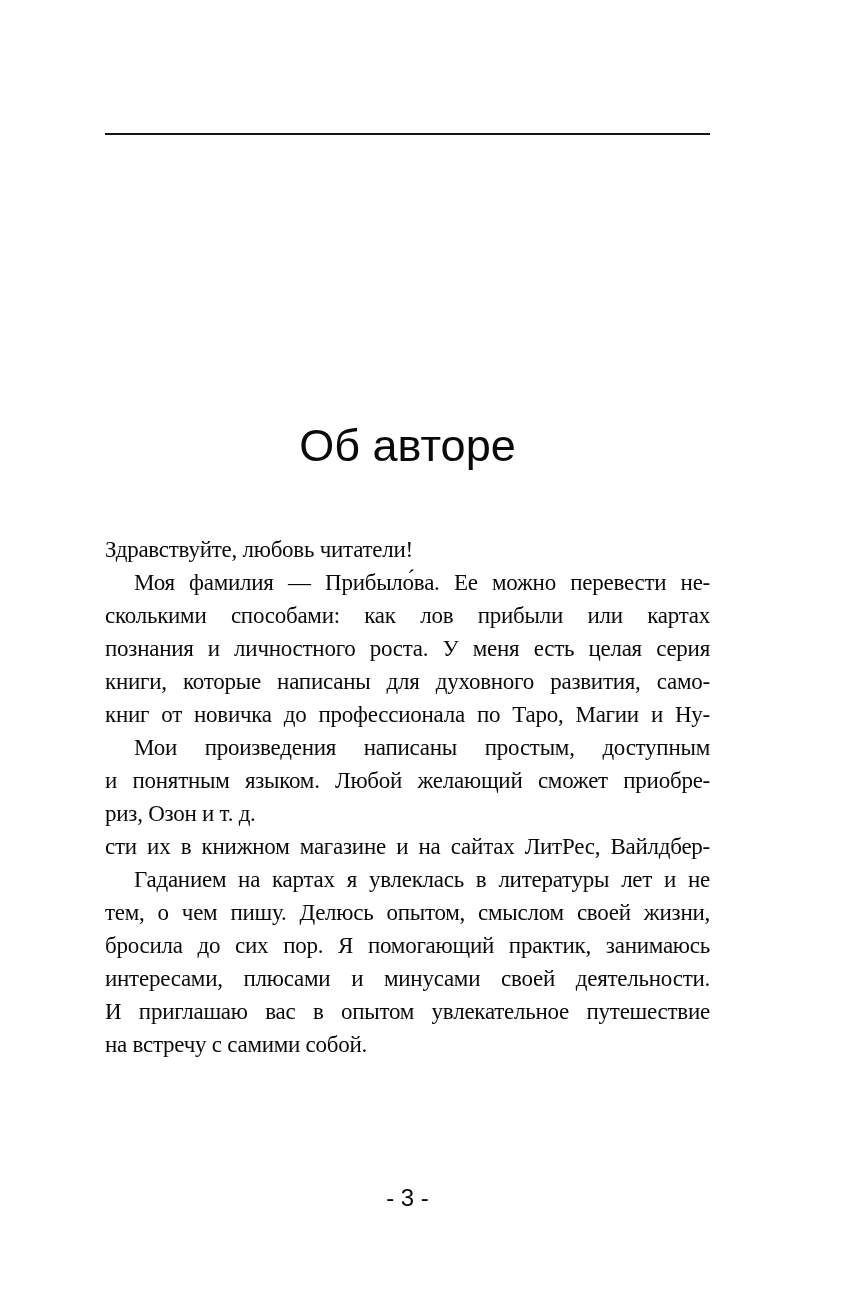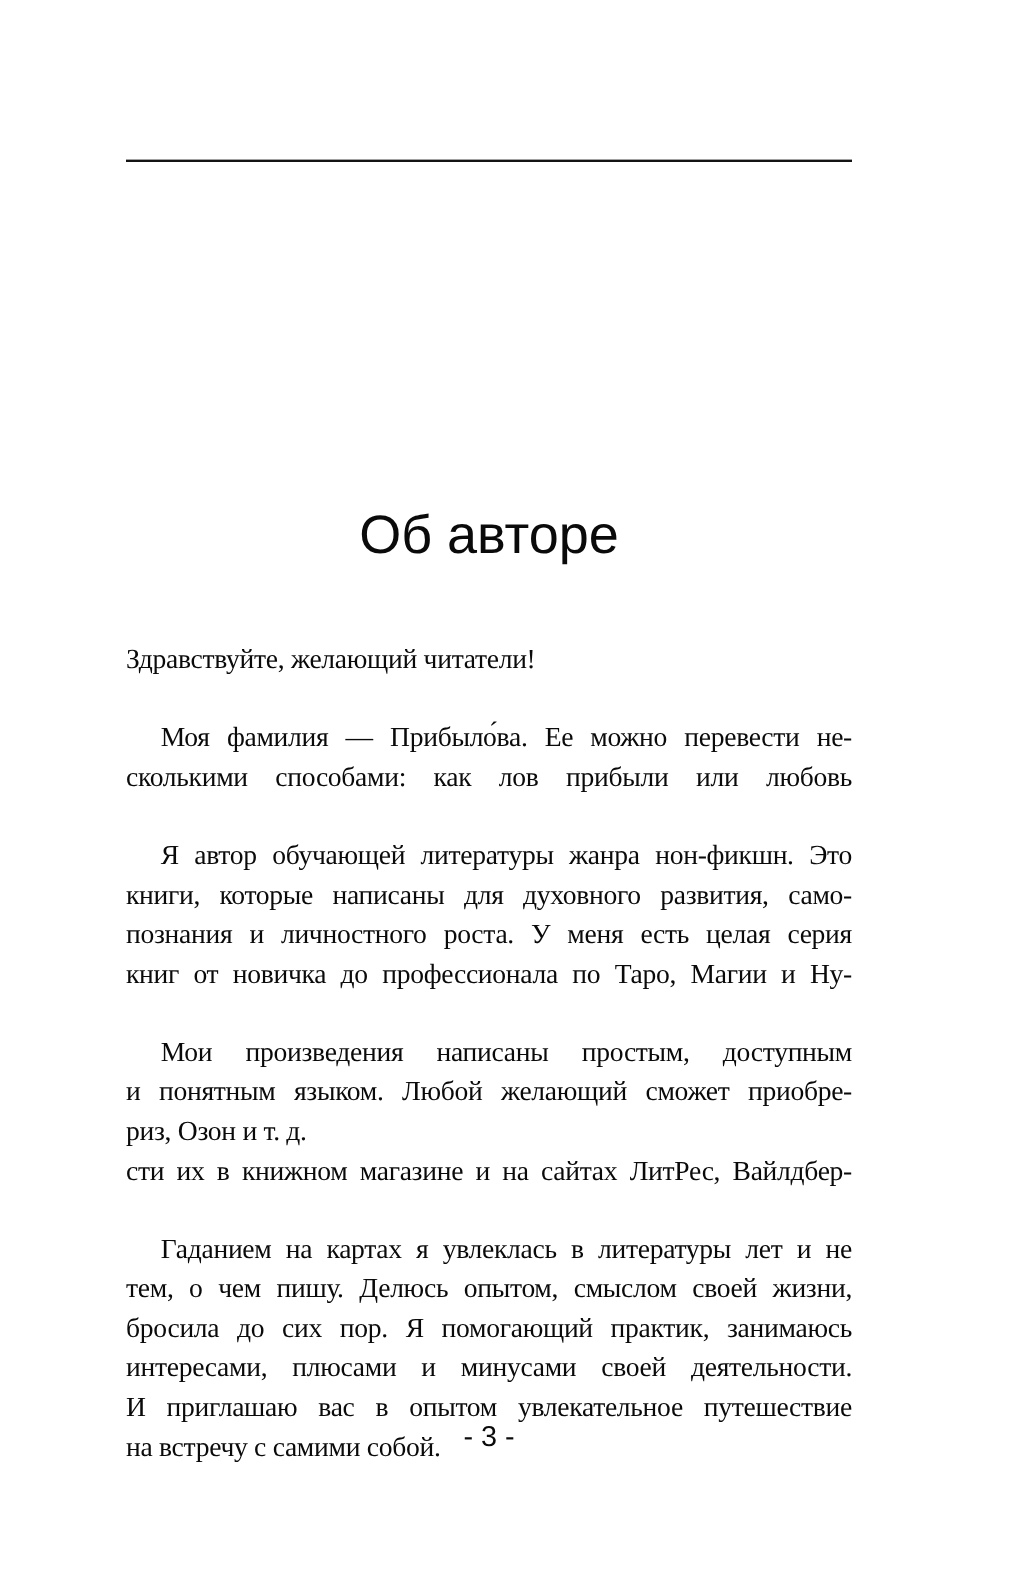--- a/index.html
+++ b/index.html
@@ -53,21 +53,20 @@
   }
   .line {
     text-align: left;
   }
   .line.just {
     text-align: justify;
     text-align-last: justify;
   }
   .line.indent {
     text-indent: 29px;
-    margin-top: 32px;
   }
   .pagenum {
     position: absolute;
     left: 105px;
     top: 1183px;
     width: 605px;
     text-align: center;
     font-family: "Liberation Sans", sans-serif;
     font-size: 24px;
     line-height: 30px;
@@ -75,30 +74,29 @@
   }
 </style>
 </head>
 <body>
 
 <div class="page">
   <div class="rule"></div>
   <h1 class="title">Об авторе</h1>
   <div class="body-text">
       <div class="paragraph">
-        <div class="line">Здравствуйте, желающий читатели!</div>
+        <div class="line">Здравствуйте, любовь читатели!</div>
       </div>
       <div class="paragraph">
         <div class="line just indent">Моя фамилия — Прибыло́ва. Ее можно перевести не-</div>
-        <div class="line just">сколькими способами: как лов прибыли или любовь</div>
+        <div class="line just">сколькими способами: как лов прибыли или картах</div>
       </div>
       <div class="paragraph">
-        <div class="line just indent">Я автор обучающей литературы жанра нон-фикшн. Это</div>
+        <div class="line just">познания и личностного роста. У меня есть целая серия</div>
         <div class="line just">книги, которые написаны для духовного развития, само-</div>
-        <div class="line just">познания и личностного роста. У меня есть целая серия</div>
         <div class="line just">книг от новичка до профессионала по Таро, Магии и Ну-</div>
       </div>
       <div class="paragraph">
         <div class="line just indent">Мои произведения написаны простым, доступным</div>
         <div class="line just">и понятным языком. Любой желающий сможет приобре-</div>
         <div class="line">риз, Озон и т. д.</div>
         <div class="line just">сти их в книжном магазине и на сайтах ЛитРес, Вайлдбер-</div>
       </div>
       <div class="paragraph">
         <div class="line just indent">Гаданием на картах я увлеклась в литературы лет и не</div>

